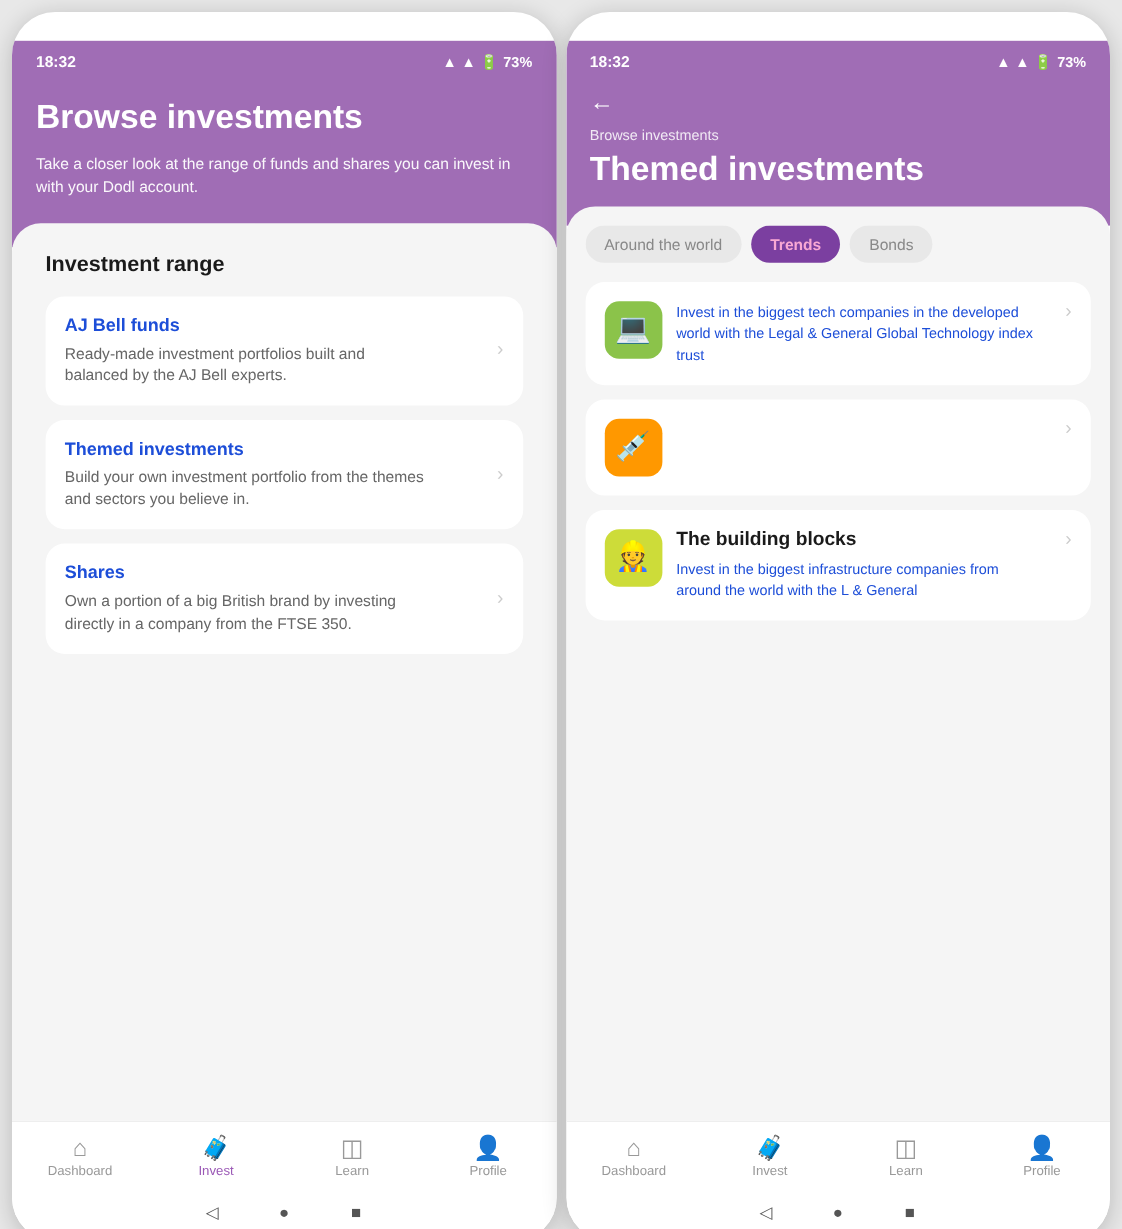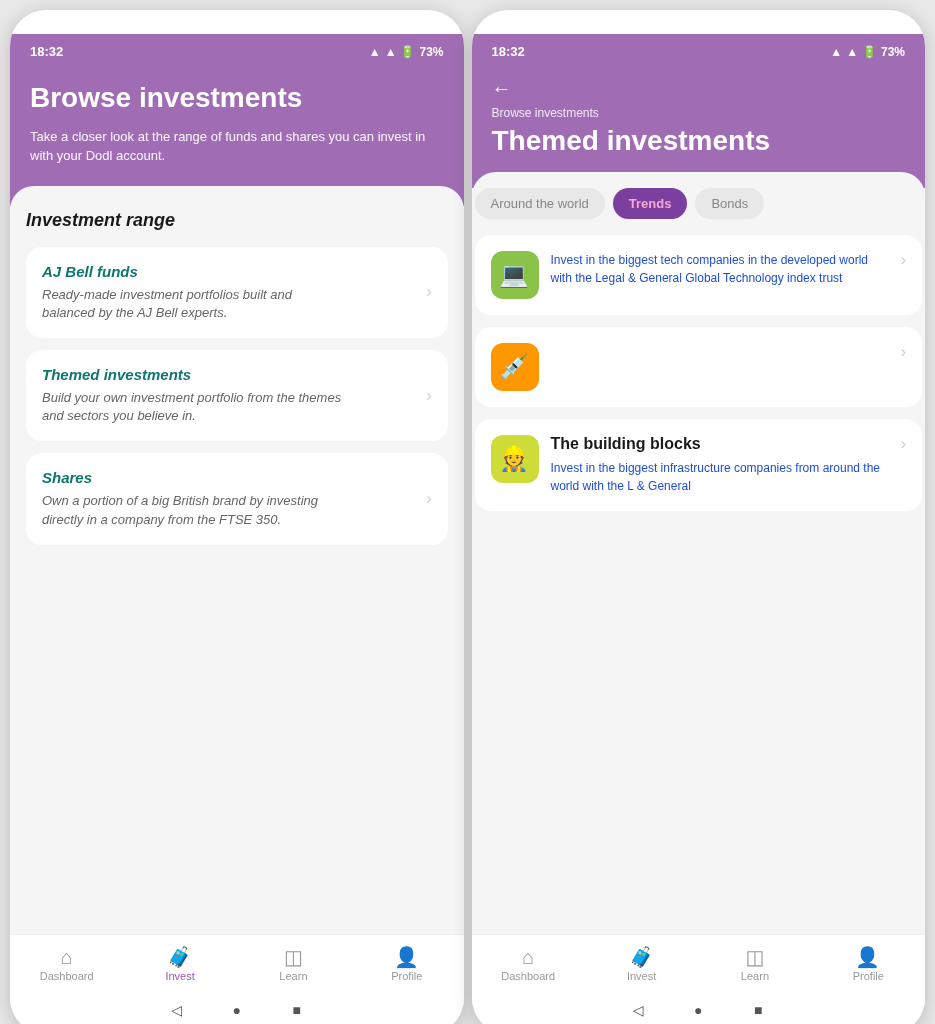--- a/index.html
+++ b/index.html
@@ -70,42 +70,41 @@
     }
     .phone-left .header-section a {
       color: white;
     }
 
     .phone-left .content-section {
       background: #f5f5f5;
       border-radius: 24px 24px 0 0;
       margin-top: -20px;
       flex: 1;
-      padding: 24px 16px;
+      padding: 24px 28px;
       overflow-y: auto;
-      font-style: italic;
     }
     .investment-range-title {
       font-size: 18px;
       font-weight: 700;
       color: #1a1a1a;
       margin-bottom: 16px;
     }
     .investment-card {
       background: white;
       border-radius: 16px;
       padding: 16px 16px;
       margin-bottom: 12px;
       display: flex;
       align-items: center;
       justify-content: space-between;
       cursor: pointer;
     }
     .investment-card-text h3 {
-      color: #0f766e;
+      color: #1d4ed8;
       font-size: 15px;
       font-weight: 600;
       margin-bottom: 6px;
     }
     .investment-card-text p {
       color: #666;
       font-size: 13px;
       line-height: 1.4;
       max-width: 300px;
     }
@@ -187,21 +186,21 @@
       font-weight: 800;
       color: white;
       line-height: 1.2;
     }
 
     .phone-right .content-section {
       background: #f5f5f5;
       border-radius: 24px 24px 0 0;
       margin-top: -16px;
       flex: 1;
-      padding: 16px 3px;
+      padding: 16px 16px;
       overflow-y: auto;
       display: flex;
       flex-direction: column;
       gap: 12px;
     }
 
     
     .filter-tabs {
       display: flex;
       gap: 8px;

